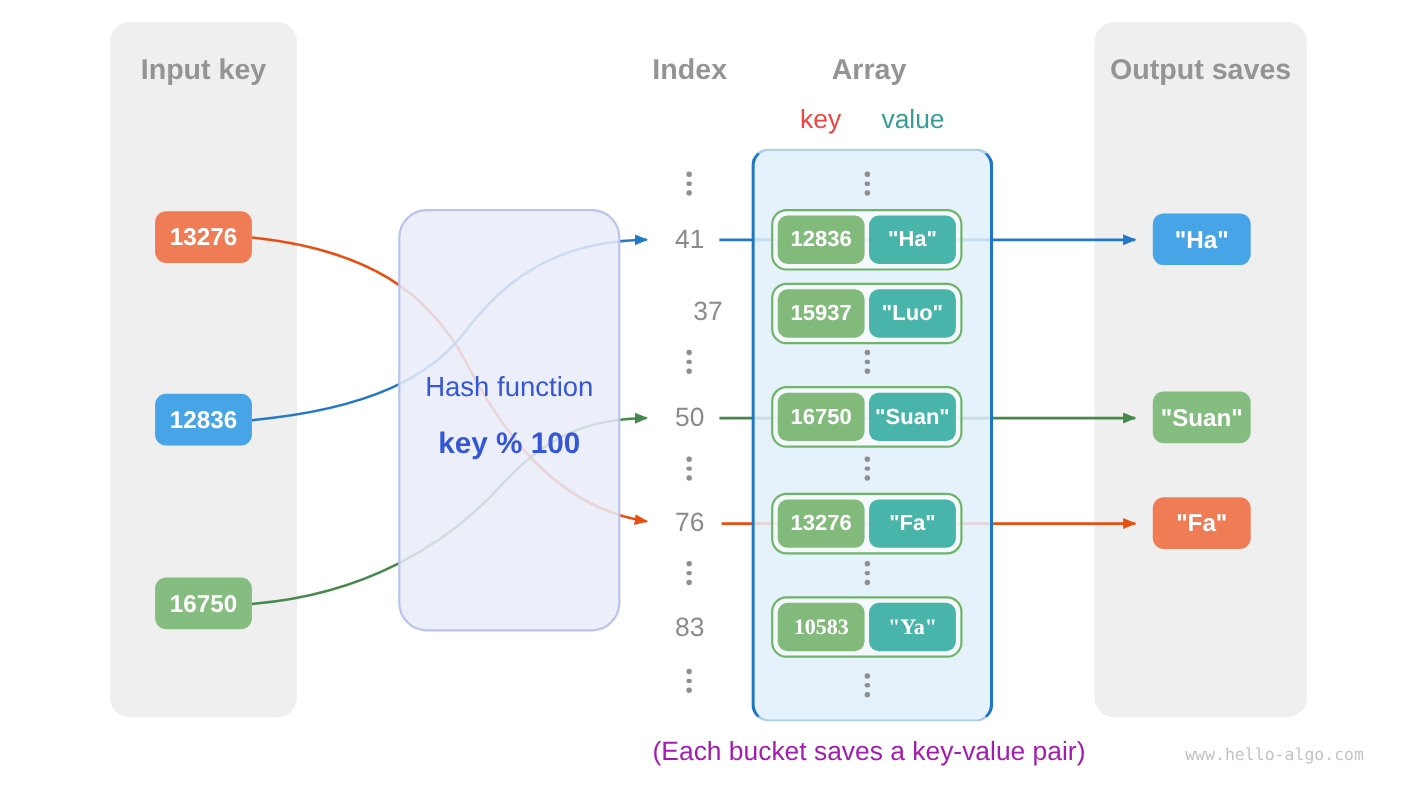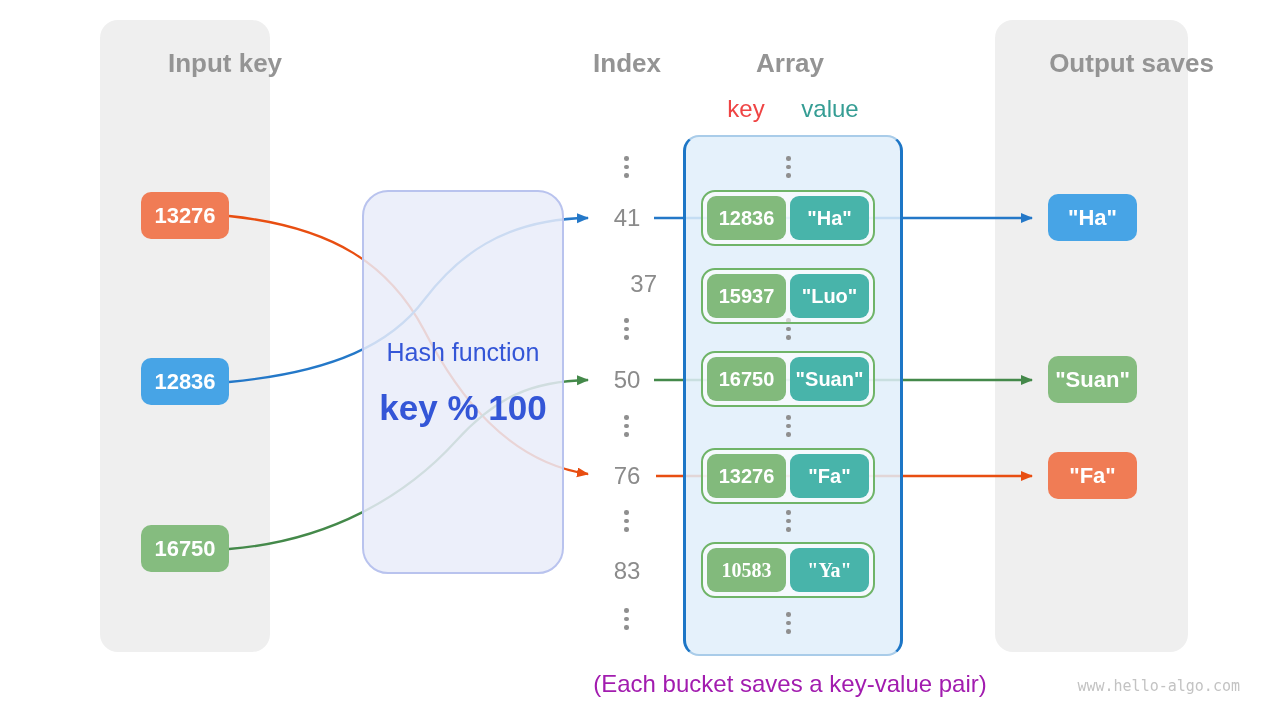--- a/index.html
+++ b/index.html
@@ -2,30 +2,30 @@
 <html><head>
 <meta charset="utf-8">
 <style>
   html,body{margin:0;padding:0;background:#fff;}
   #stage{position:relative;width:1280px;height:720px;background:#ffffff;overflow:hidden;
          font-family:"Liberation Sans",sans-serif;}
   .abs{position:absolute;}
 
   
   .panel{background:#efefef;border-radius:18px;z-index:0;}
-  .panel-title{font-size:26px;font-weight:bold;color:#949494;text-align:center;z-index:3;padding-left:40px;}
+  .panel-title{font-size:26px;font-weight:bold;color:#949494;text-align:center;z-index:3;}
 
   
   #wires{position:absolute;left:0;top:0;z-index:1;}
 
   
   .hash-box{left:362px;top:190px;width:198px;height:380px;border-radius:26px;
             background:rgba(233,236,249,0.85);border:2px solid #b9c3ee;z-index:2;}
   .hash-title{left:0;top:146px;width:100%;text-align:center;font-size:25px;color:#3456d7;}
-  .hash-formula{left:0;top:196px;width:100%;text-align:center;font-size:35px;font-weight:bold;color:#3456d7;}
+  .hash-formula{left:0;top:196px;width:100%;text-align:center;font-size:27px;font-weight:bold;color:#3456d7;}
 
   
   .array-box{left:683px;top:135px;width:214px;height:517px;border-radius:16px;
              background:rgba(224,239,250,0.85);z-index:2;
              border-style:solid;border-color:#a9cce9 #1d76c6;border-width:2px 3px;}
 
   
   .col-header{font-size:26px;font-weight:bold;color:#949494;text-align:center;z-index:3;}
   .kv-header{font-size:24px;text-align:center;z-index:3;}
 
@@ -165,21 +165,21 @@
   <div class="abs vdots" style="left:786px;top:612px;">
       <i></i>
       <i></i>
       <i></i>
     </div>
 
   <div class="abs bucket" style="top:190px;">
     <div class="cell cell-key">12836</div>
     <div class="cell cell-val">"Ha"</div>
   </div>
-  <div class="abs bucket" style="top:268px;">
+  <div class="abs bucket" style="top:257px;">
     <div class="cell cell-key">15937</div>
     <div class="cell cell-val">"Luo"</div>
   </div>
   <div class="abs bucket" style="top:351px;">
     <div class="cell cell-key">16750</div>
     <div class="cell cell-val">"Suan"</div>
   </div>
   <div class="abs bucket" style="top:448px;">
     <div class="cell cell-key">13276</div>
     <div class="cell cell-val">"Fa"</div>

